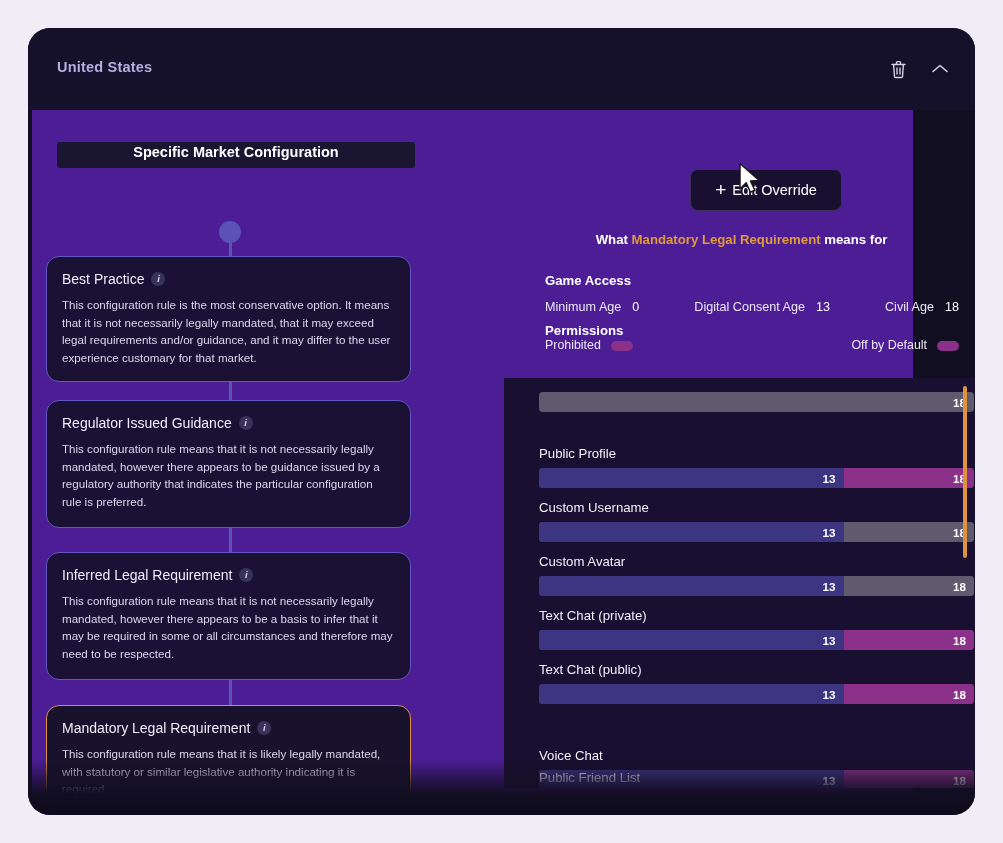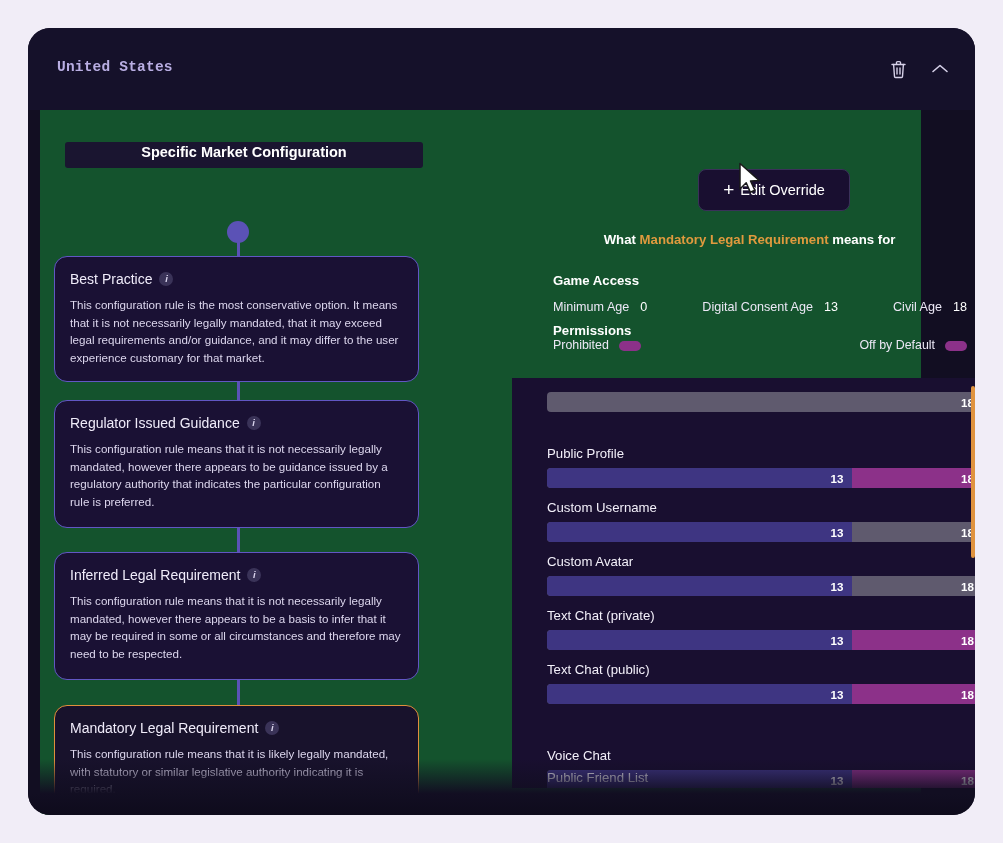--- a/index.html
+++ b/index.html
@@ -30,42 +30,41 @@
     width: 947px; height: 82px;
     background: #15112a;
   }
   .panel-title {
     position: absolute;
     left: 29px; top: 31px;
     font-size: 14.5px;
     font-weight: bold;
     color: #b9aee3;
     letter-spacing: .2px;
-    font-family: Liberation Mono, monospace;
   }
   .header-actions {
     position: absolute;
     right: 22px; top: 28px;
     display: flex;
     gap: 16px;
     align-items: center;
   }
   .hicon {
     width: 26px; height: 26px;
     display: flex; align-items: center; justify-content: center;
     color: #d6d1e8;
     cursor: pointer;
   }
 
   
   .panel-body {
     position: absolute;
-    left: 12px; top: 82px;
+    left: 4px; top: 82px;
     width: 881px; height: 705px;
-    background: #14532d;
+    background: #4c1d95;
   }
 
   
   .flow-col {
     position: absolute;
     left: 0; top: 0;
     width: 472px; height: 705px;
   }
   .flow-band {
     position: absolute;

